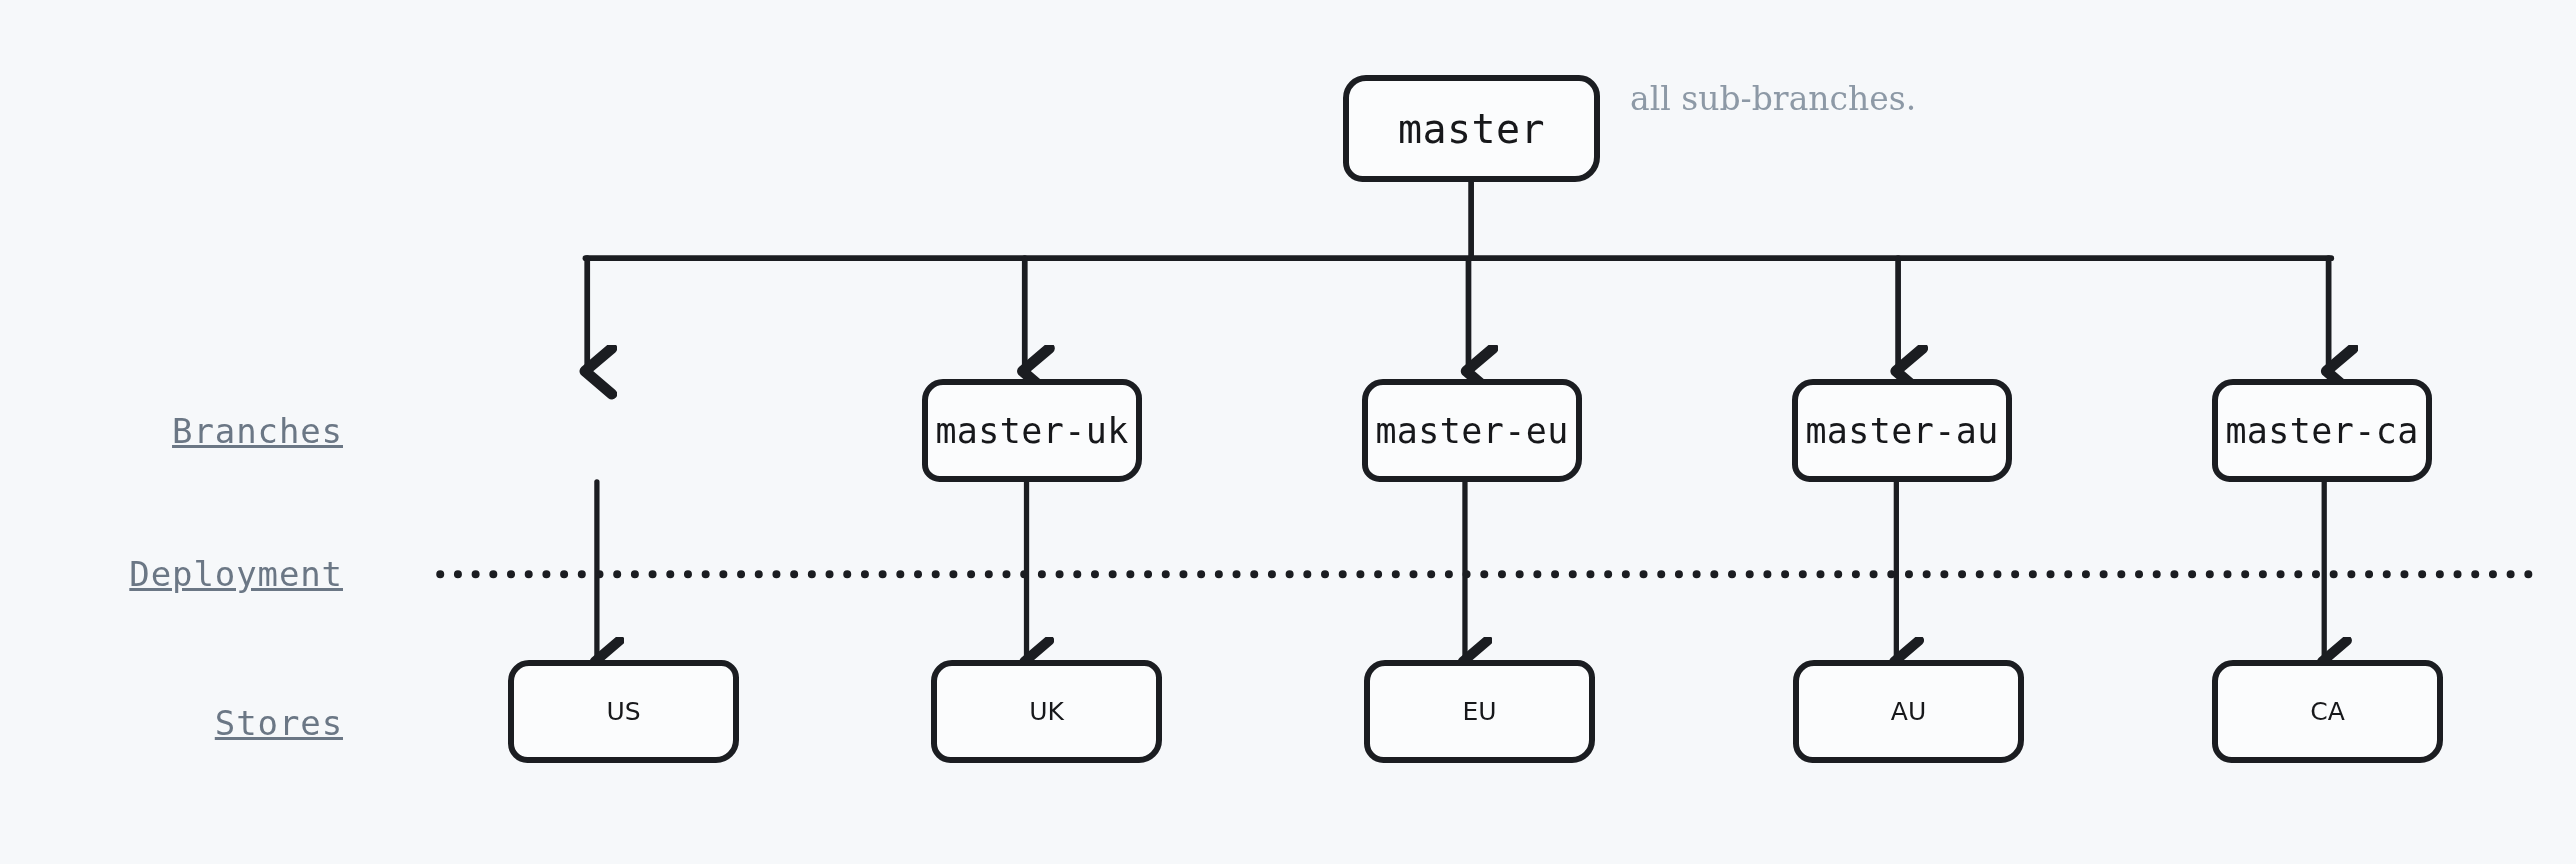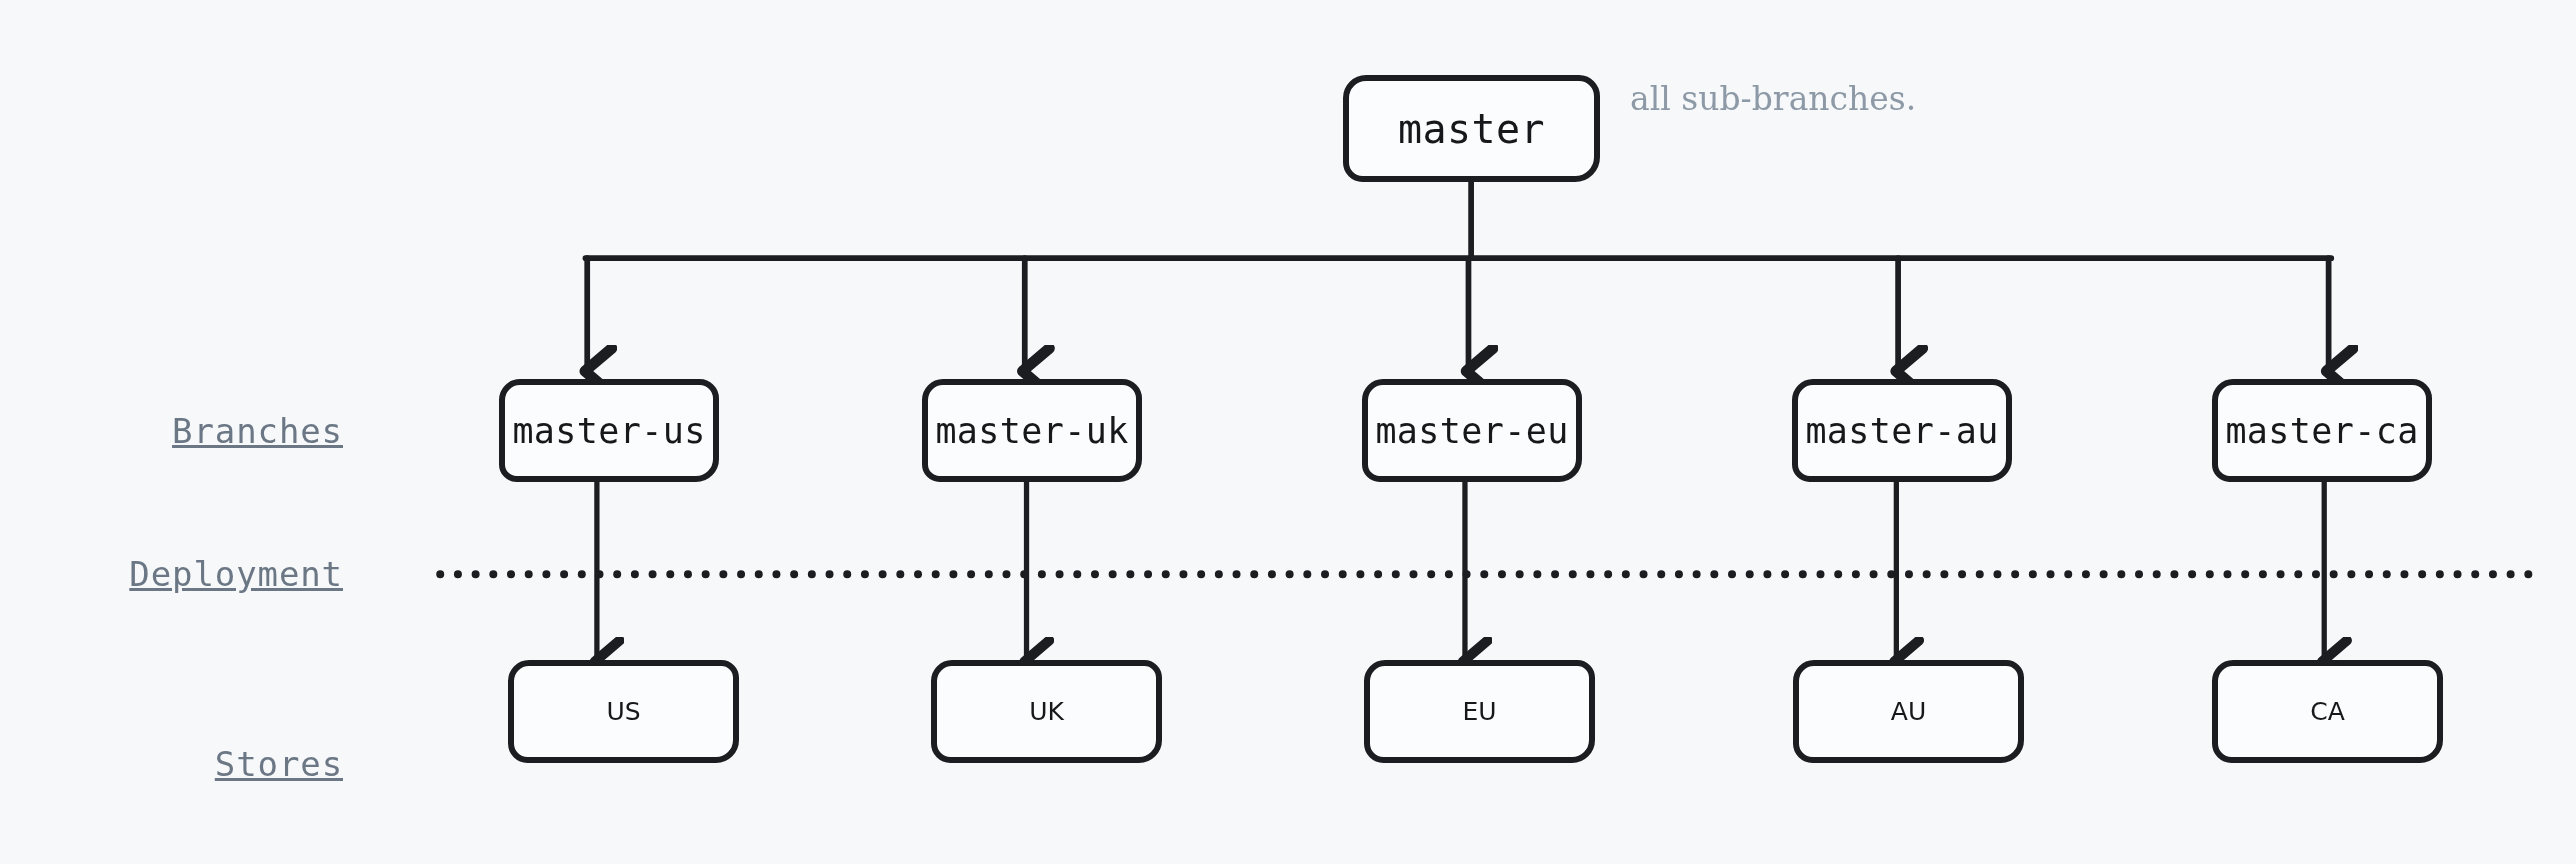--- a/index.html
+++ b/index.html
@@ -84,21 +84,21 @@
     font-family: "DejaVu Sans Mono", "Liberation Mono", monospace;
     color: #6b7785;
     font-size: 34px;
     letter-spacing: 0.9px;
     white-space: nowrap;
     z-index: 2;
     text-decoration: underline;
   }
   #row-label-branches { top: 411px; }
   #row-label-deployment { top: 554px; }
-  #row-label-stores { top: 744px; }
+  #row-label-stores { top: 703px; }
 
   
   #annotation {
     position: absolute;
     left: 1630px;
     top: 77px;
     width: 572px;
     font-family: "DejaVu Serif", "Liberation Serif", serif;
     color: #8d99a6;
     font-size: 33px;
@@ -143,23 +143,20 @@
   </div>
 
   <div id="annotation">
     <div>all sub-branches.</div>
   </div>
 
   <div class="row-label" id="row-label-branches">Branches</div>
   <div class="row-label" id="row-label-deployment">Deployment</div>
   <div class="row-label" id="row-label-stores">Stores</div>
 
-  <div class="node mono branch-node" style="left:499px;">
-    <span class="node-label">master-us</span>
-  </div>
   <div class="node mono branch-node" style="left:922px;">
     <span class="node-label">master-uk</span>
   </div>
   <div class="node mono branch-node" style="left:1362px;">
     <span class="node-label">master-eu</span>
   </div>
   <div class="node mono branch-node" style="left:1792px;">
     <span class="node-label">master-au</span>
   </div>
   <div class="node mono branch-node" style="left:2212px;">

